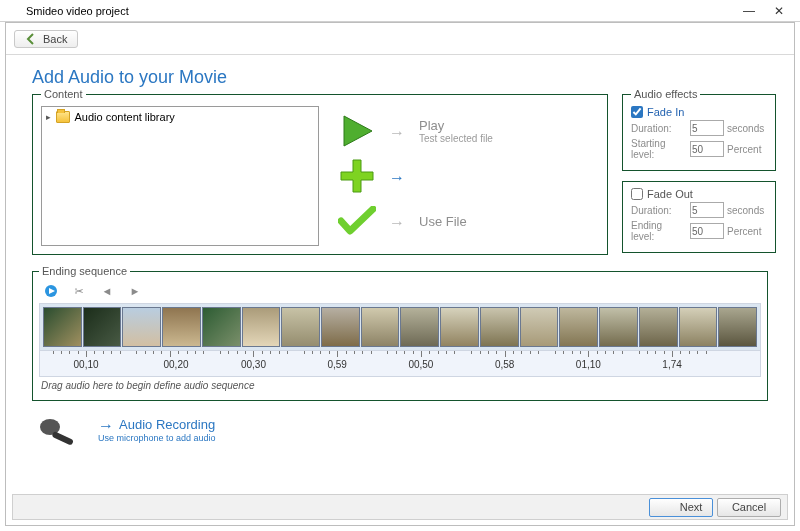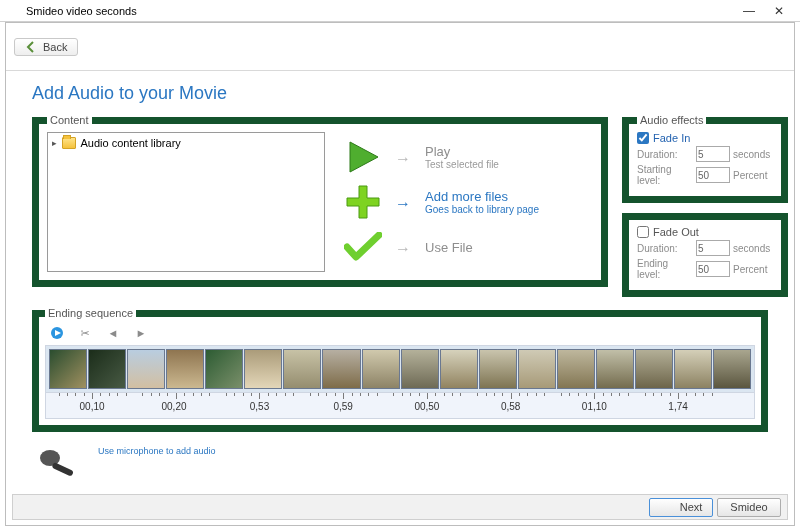--- a/index.html
+++ b/index.html
@@ -6,30 +6,30 @@
 body { font-family: "Segoe UI", Tahoma, sans-serif; font-size: 11px; background: #fff; width: 800px; height: 531px; overflow: hidden; position: relative; }
 
 
 .titlebar { height: 22px; background: #fff; border-bottom: 1px solid #d0d0d0; display: flex; align-items: center; padding: 0 6px; font-size: 11px; }
 .titlebar .app-icon { width: 14px; height: 14px; margin-right: 6px; background: radial-gradient(circle,#f5a #20%,#fc6 70%,#fff 100%); border-radius: 3px; }
 .titlebar .spacer { flex: 1; }
 .titlebar .winbtn { width: 30px; text-align: center; font-size: 12px; color: #333; cursor: default; }
 
 .window-inner { position: absolute; top: 22px; left: 5px; right: 5px; bottom: 5px; border: 1px solid #bdbdbd; background: #fff; }
 
-.toolbar { height: 48px; border-bottom: 1px solid #d9d9d9; display: flex; align-items: center; padding: 0 8px; }
+.toolbar { height: 32px; border-bottom: 1px solid #d9d9d9; display: flex; align-items: center; padding: 0 8px; }
 .back-btn { display: flex; align-items: center; gap: 6px; padding: 2px 10px; border: 1px solid #c9c9c9; border-radius: 3px; background: linear-gradient(#fff,#eee); color: #444; font-size: 11px; }
 .back-btn svg { width: 12px; height: 12px; }
 
 .content { padding: 12px 26px 0 26px; }
-h1.page-title { color: #2b77c2; font-size: 18px; font-weight: 400; margin-bottom: 10px; }
+h1.page-title { color: #2b77c2; font-size: 18px; font-weight: 400; }
 
 .main-row { display: flex; gap: 14px; align-items: flex-start; }
 
-fieldset { border: 7px solid #14532d; padding: 6px 8px 8px 8px; font-size: 11px; }
+fieldset { border: 1px solid #14532d; padding: 6px 8px 8px 8px; font-size: 11px; }
 fieldset > legend { color: #555; padding: 0 3px; }
 
 .left-col { width: 576px; }
 .content-box { display: flex; gap: 18px; }
 .lib { width: 278px; height: 140px; border: 1px solid #9a9a9a; background: #fff; padding: 4px; }
 .lib-row { display: flex; align-items: center; gap: 5px; }
 .folder-icon { width: 14px; height: 12px; background: linear-gradient(#ffe48a,#f5c23c); border:1px solid #d4a325; border-radius: 1px; position: relative; }
 .folder-icon::before { content:""; position:absolute; top:-3px; left:0; width:6px; height:3px; background:#f5c23c; border:1px solid #d4a325; border-bottom:none; }
 
 .actions { display: flex; flex-direction: column; justify-content: space-around; height: 140px; padding: 2px 0; }
@@ -87,21 +87,21 @@
 .th11{background:linear-gradient(#d6d2bc,#918360);} .th12{background:linear-gradient(#c9c4ad,#7e7452);}
 .th13{background:linear-gradient(#cfcab5,#a79a78);} .th14{background:linear-gradient(#beb79d,#837653);}
 .th15{background:linear-gradient(#c1bfa8,#746c4e);} .th16{background:linear-gradient(#b3af97,#6d654a);}
 .th17{background:linear-gradient(#d4cfb8,#8c8262);} .th18{background:linear-gradient(#a9a68f,#5b563f);}
 </style>
 </head>
 <body>
 
 <div class="titlebar">
   <div class="app-icon"></div>
-  <span>Smideo video seconds</span>
+  <span>Smideo video project</span>
   <div class="spacer"></div>
   <div class="winbtn">―</div>
   <div class="winbtn">✕</div>
 </div>
 
 <div class="window-inner">
 
   <div class="toolbar">
     <div class="back-btn">
       <svg viewBox="0 0 12 12">
@@ -141,24 +141,20 @@
                 </div>
               </div>
 
               <div class="action active">
                 <div class="glyph">
                   <svg width="36" height="36" viewBox="0 0 36 36">
                       <path d="M14 2h8v12h12v8H22v12h-8V22H2v-8h12z" fill="#7ed321" stroke="#4a9a12" stroke-width="1"></path>
                     </svg>
                 </div>
                 <span class="arrow">→</span>
-                <div class="txt">
-                  <span class="t1">Add more files</span>
-                  <span class="t2">Goes back to library page</span>
-                </div>
               </div>
 
               <div class="action">
                 <div class="glyph">
                   <svg width="38" height="30" viewBox="0 0 38 30">
                       <path d="M3 15l9 10L35 3" fill="none" stroke="#6fcf2f" stroke-width="7" stroke-linecap="round" stroke-linejoin="round"></path>
                     </svg>
                 </div>
                 <span class="arrow">→</span>
                 <div class="txt">
@@ -255,31 +251,31 @@
             <div class="label" style="left: 46.0465px;">00,10</div>
             <div class="tick" style="left: 96.2791px;"></div>
             <div class="tick" style="left: 104.651px;"></div>
             <div class="tick" style="left: 113.023px;"></div>
             <div class="tick" style="left: 121.395px;"></div>
             <div class="tick major" style="left: 129.767px;"></div>
             <div class="tick" style="left: 138.14px;"></div>
             <div class="tick" style="left: 146.512px;"></div>
             <div class="tick" style="left: 154.884px;"></div>
             <div class="tick" style="left: 163.256px;"></div>
-            <div class="label" style="left: 128px;">00,20</div>
+            <div class="label" style="left: 136px;">00,20</div>
             <div class="tick" style="left: 180px;"></div>
             <div class="tick" style="left: 188.372px;"></div>
             <div class="tick" style="left: 196.744px;"></div>
             <div class="tick" style="left: 205.116px;"></div>
             <div class="tick major" style="left: 213.488px;"></div>
             <div class="tick" style="left: 221.86px;"></div>
             <div class="tick" style="left: 230.233px;"></div>
             <div class="tick" style="left: 238.605px;"></div>
             <div class="tick" style="left: 246.977px;"></div>
-            <div class="label" style="left: 213.488px;">0,53</div>
+            <div class="label" style="left: 213.488px;">00,30</div>
             <div class="tick" style="left: 263.721px;"></div>
             <div class="tick" style="left: 272.093px;"></div>
             <div class="tick" style="left: 280.465px;"></div>
             <div class="tick" style="left: 288.837px;"></div>
             <div class="tick major" style="left: 297.209px;"></div>
             <div class="tick" style="left: 305.581px;"></div>
             <div class="tick" style="left: 313.953px;"></div>
             <div class="tick" style="left: 322.326px;"></div>
             <div class="tick" style="left: 330.698px;"></div>
             <div class="label" style="left: 297.209px;">0,59</div>
@@ -318,33 +314,35 @@
             <div class="tick" style="left: 615.349px;"></div>
             <div class="tick" style="left: 623.721px;"></div>
             <div class="tick major" style="left: 632.093px;"></div>
             <div class="tick" style="left: 640.465px;"></div>
             <div class="tick" style="left: 648.837px;"></div>
             <div class="tick" style="left: 657.209px;"></div>
             <div class="tick" style="left: 665.581px;"></div>
             <div class="label" style="left: 632.093px;">1,74</div>
           </div>
         </div>
+      <div class="drop-hint">Drag audio here to begin define audio sequence</div>
     </fieldset>
 
     <div class="bottom-row">
       <div class="mic">
         <svg width="46" height="40" viewBox="0 0 46 40">
             <ellipse cx="14" cy="12" rx="10" ry="8" fill="#555"></ellipse>
             <rect x="18" y="16" width="22" height="6" rx="3" fill="#333" transform="rotate(25 18 16)"></rect>
           </svg>
       </div>
       <div class="rec-txt">
+        <div><span class="arrow">→</span> <span class="r1">Audio Recording</span></div>
         <div class="r2">Use microphone to add audio</div>
       </div>
     </div>
   </div>
 
   <div class="footer">
     <button class="fbtn primary">Next</button>
-    <button class="fbtn">Smideo</button>
+    <button class="fbtn">Cancel</button>
   </div>
 
 </div>
 
 </body></html>

